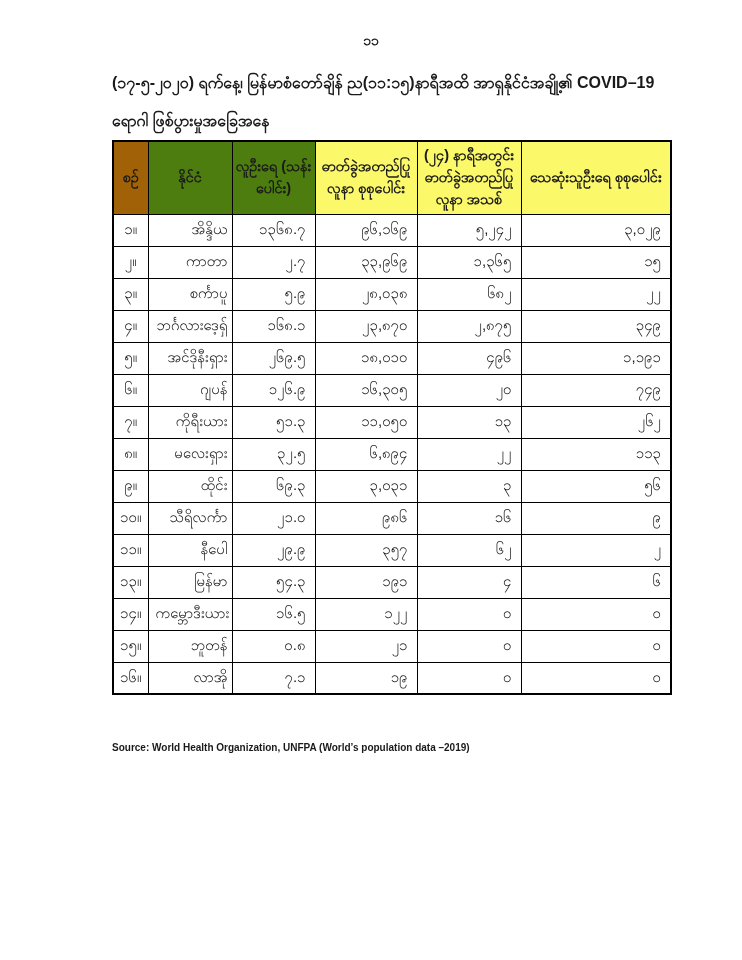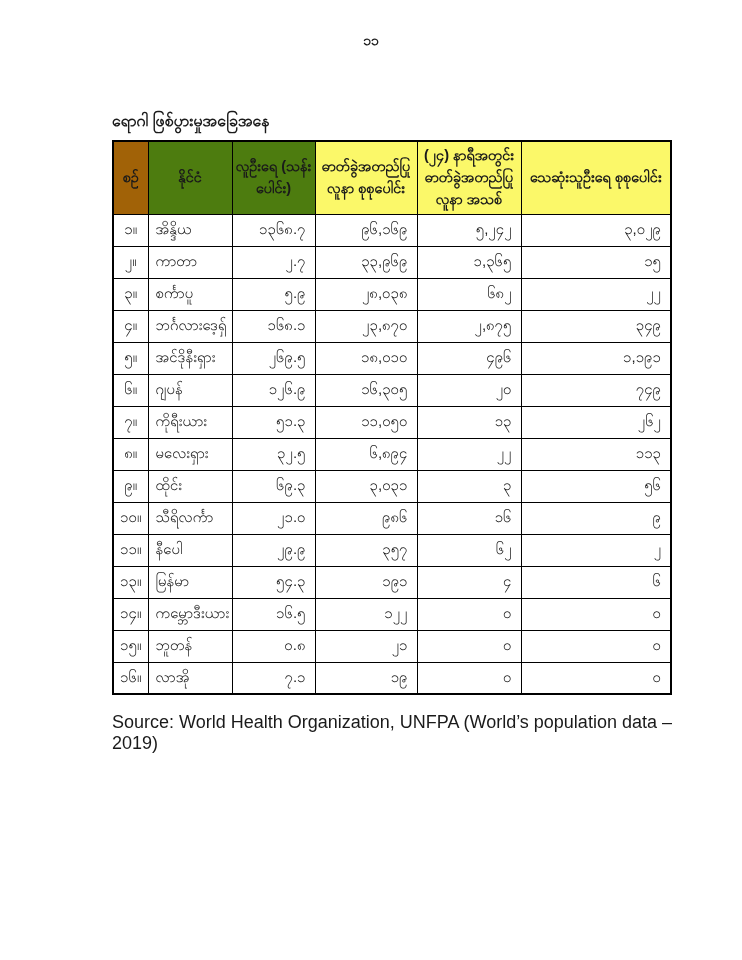--- a/index.html
+++ b/index.html
@@ -53,39 +53,39 @@
     padding: 2px 3px;
     line-height: 1.5;
   }
   .covid-table tbody tr { height: 32px; background: #ffffff; }
   .covid-table td {
     font-size: 15px;
     vertical-align: middle;
     white-space: nowrap;
   }
   .cell-no   { text-align: center; font-size: 13.5px; padding: 0 2px; }
-  .cell-country { text-align: left; padding: 0 4px 0 7px; }
+  .cell-country { text-align: right; padding: 0 4px 0 7px; }
   .cell-num  { text-align: right; padding: 0 9px 0 2px; }
   .source {
     position: absolute;
     left: 112px;
-    top: 712px;
-    font-size: 18px;
-    font-weight: 400;
+    top: 742px;
+    font-size: 10px;
+    font-weight: 700;
   }
 </style>
 </head>
 <body>
 
 <div class="page">
 
   <div class="page-number">၁၁</div>
 
   <div class="doc-title">
-    <br>
+    <span>(၁၇-၅-၂၀၂၀) ရက်နေ့၊ မြန်မာစံတော်ချိန် ည(၁၁:၁၅)နာရီအထိ အာရှနိုင်ငံအချို့၏ COVID–19</span><br>
     <span>ရောဂါ ဖြစ်ပွားမှုအခြေအနေ</span>
   </div>
 
   <table class="covid-table">
     <colgroup>
       <col style="width:35px">
       <col style="width:84px">
       <col style="width:83px">
       <col style="width:102px">
       <col style="width:104px">

